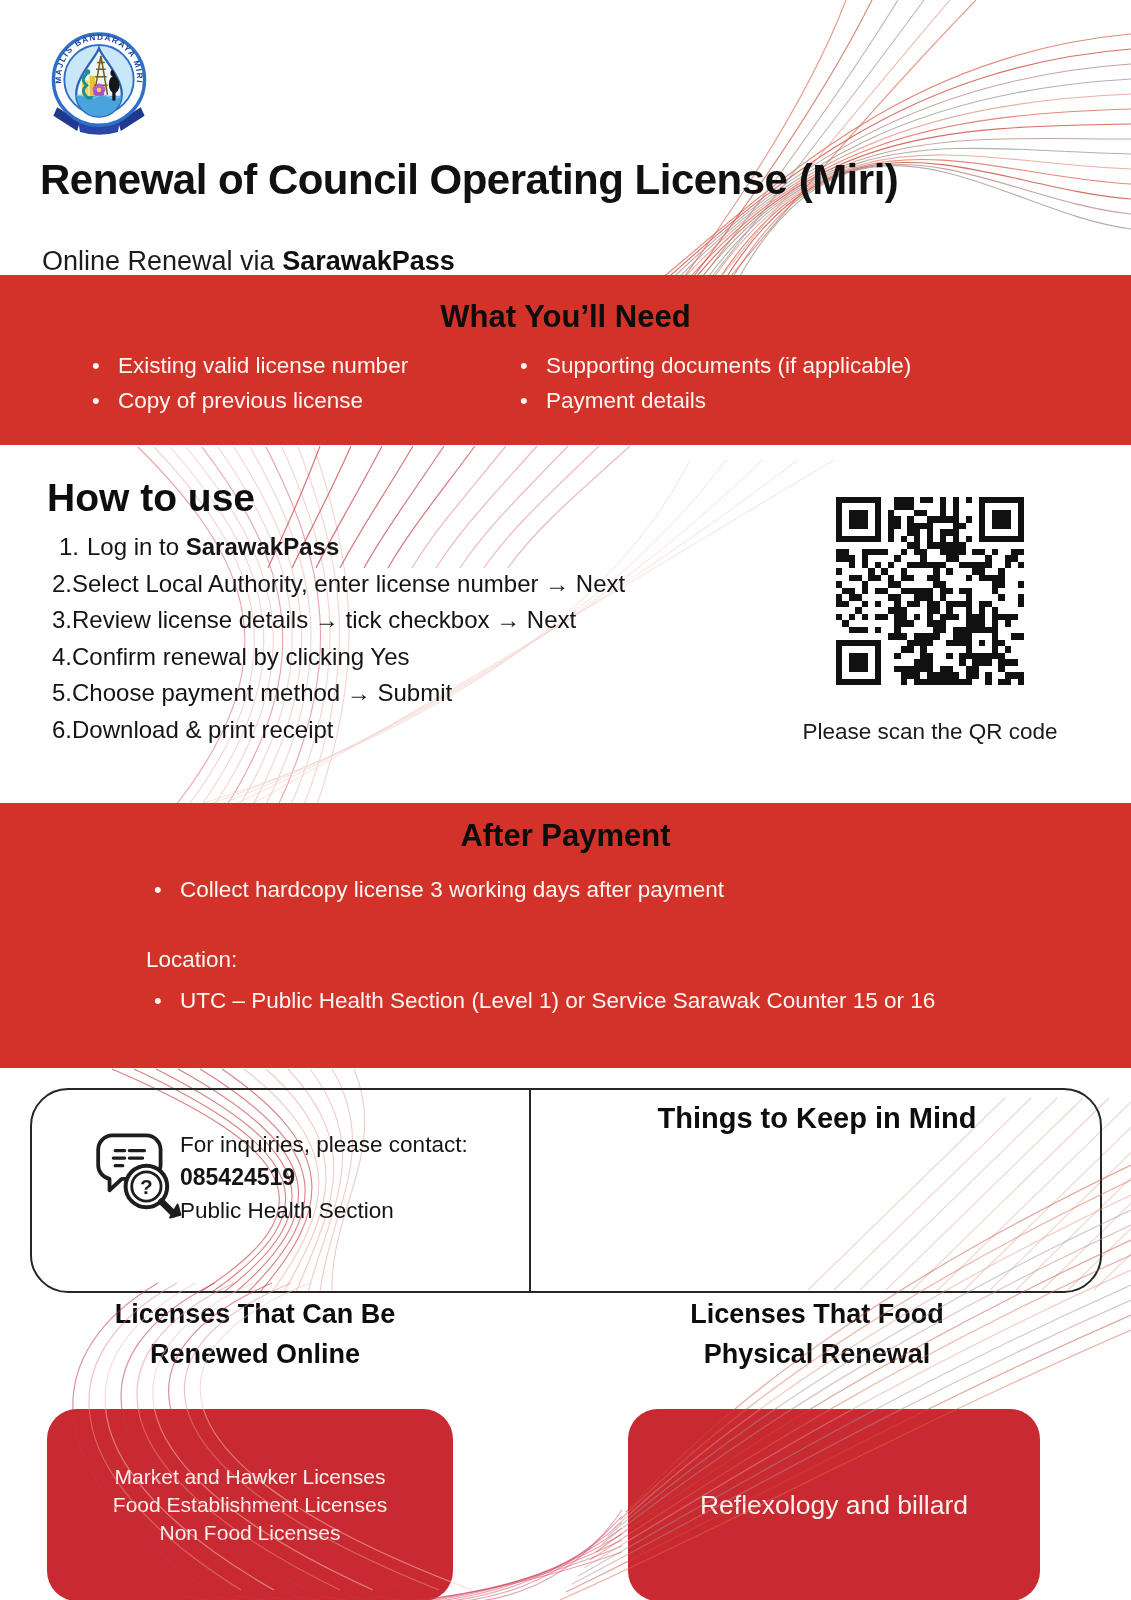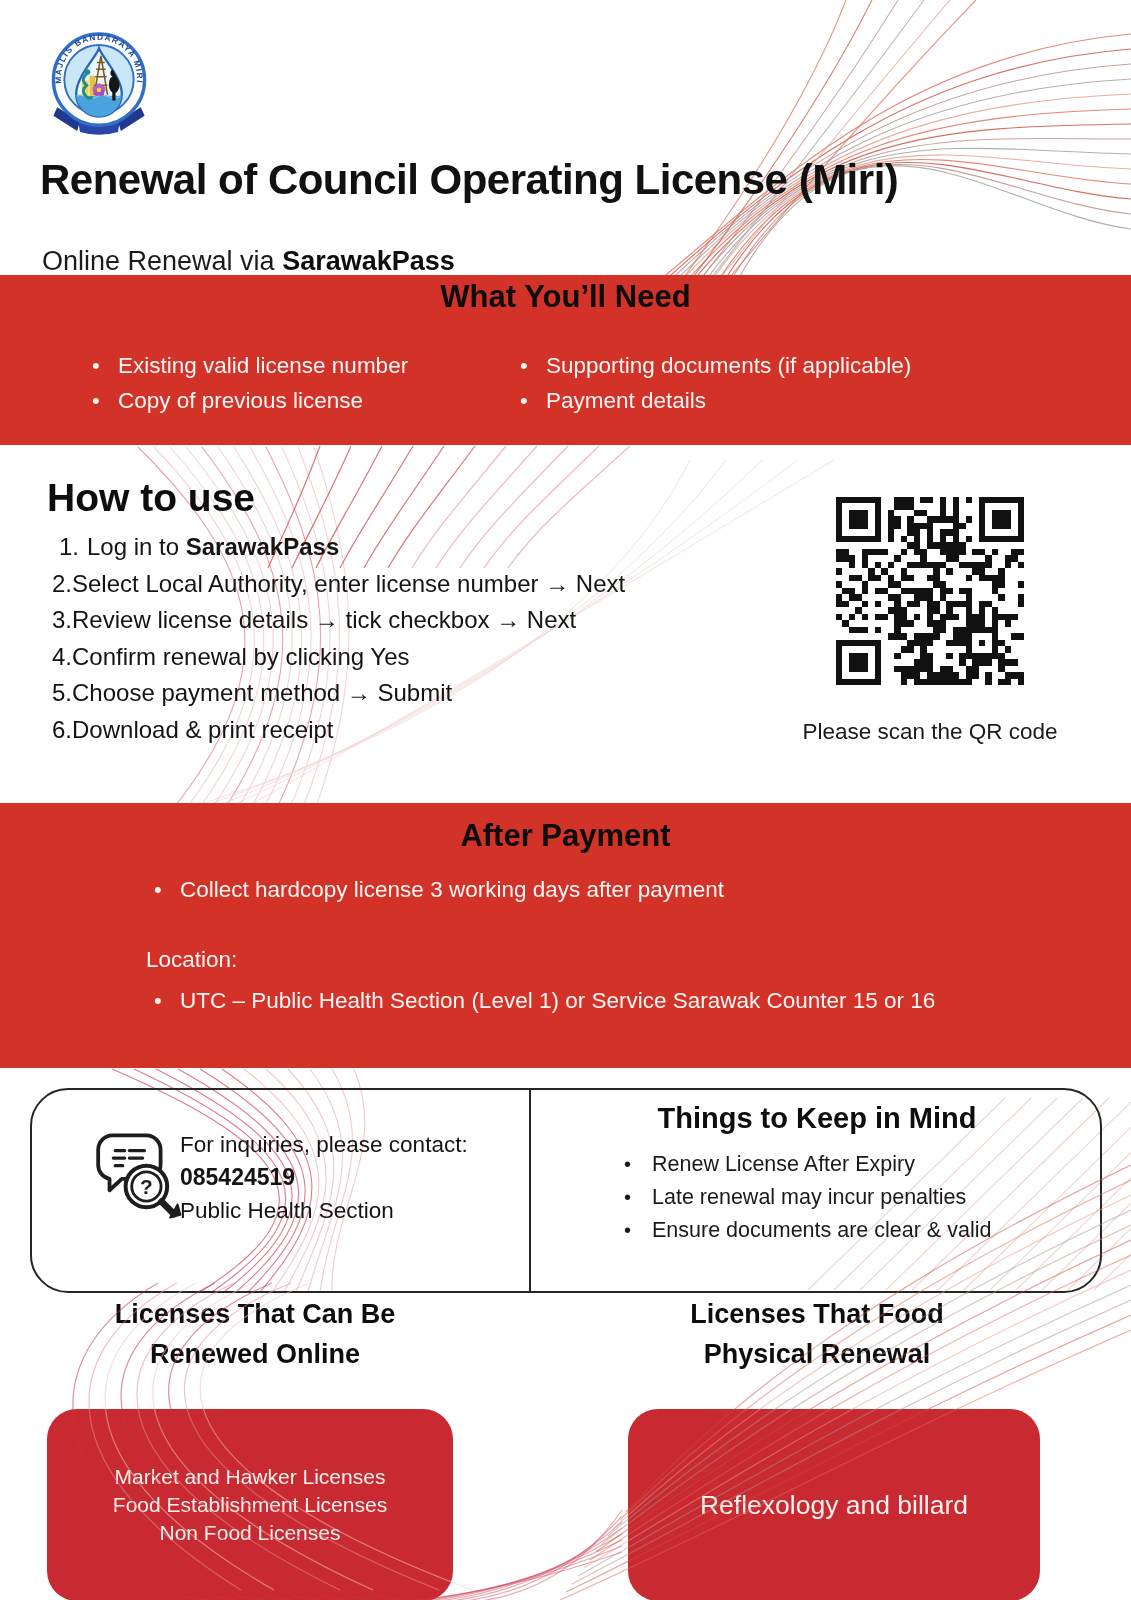--- a/index.html
+++ b/index.html
@@ -18,21 +18,21 @@
 
   .title{position:absolute;left:40px;top:156px;width:1070px;font-size:42px;font-weight:bold;
          letter-spacing:-0.5px;color:var(--ink);z-index:2;}
   .subtitle{position:absolute;left:42px;top:211px;font-size:27px;color:#1c1c1c;z-index:2;margin-top:35px;}
   .subtitle strong{font-weight:bold;color:#0f0f0f;}
 
   .banner{position:absolute;left:0;width:1131px;background:var(--red);z-index:1;}
   .banner1{top:275px;height:170px;}
   .banner2{top:803px;height:265px;}
   .banner h2{font-size:31px;font-weight:bold;color:#0d0d0d;text-align:center;}
-  .banner1 h2{margin-top:4px;}
+  .banner1 h2{margin-top:24px;}
   .banner2 h2{margin-top:15px;}
 
   ul.blist{list-style:none;}
   ul.blist li{position:relative;padding-left:30px;line-height:35px;font-size:22.5px;color:#fdf6f4;}
   ul.blist li::before{content:"•";position:absolute;left:4px;top:0;font-size:22px;}
   .need-col1{position:absolute;left:88px;top:73px;}
   .need-col2{position:absolute;left:516px;top:73px;}
 
   .howto-h{position:absolute;left:47px;top:476px;font-size:39px;font-weight:bold;color:#0d0d0d;z-index:2;}
   ol.steps{position:absolute;left:52px;top:534px;list-style:none;z-index:2;}
@@ -709,25 +709,20 @@
         <path d="M82,82 L95,95" stroke-width="7"></path>
         <path d="M91,99 l11,-3 -3,-11 z" fill="#1d1d1d" stroke-width="2"></path>
       </svg>
     </div>
     <div class="contact-text">
       <div>For inquiries, please contact:</div>
       <div class="phone">085424519</div>
       <div>Public Health Section</div>
     </div>
     <h3 class="things-h">Things to Keep in Mind</h3>
-    <ul class="blist things">
-      <li><span>Renew License After Expiry</span></li>
-      <li><span>Late renewal may incur penalties</span></li>
-      <li><span>Ensure documents are clear &amp; valid</span></li>
-    </ul>
   </div>
 
   <div class="col-title left">
     <span>Licenses That Can Be</span><br>
     <span>Renewed Online</span>
   </div>
   <div class="col-title right">
     <span>Licenses That Food</span><br>
     <span>Physical Renewal</span>
   </div>

